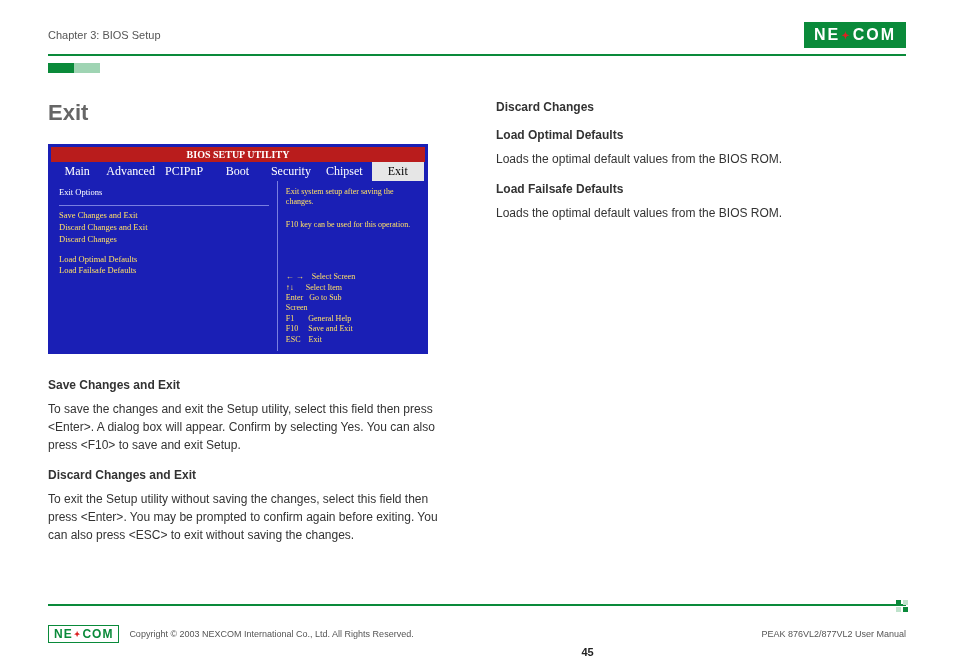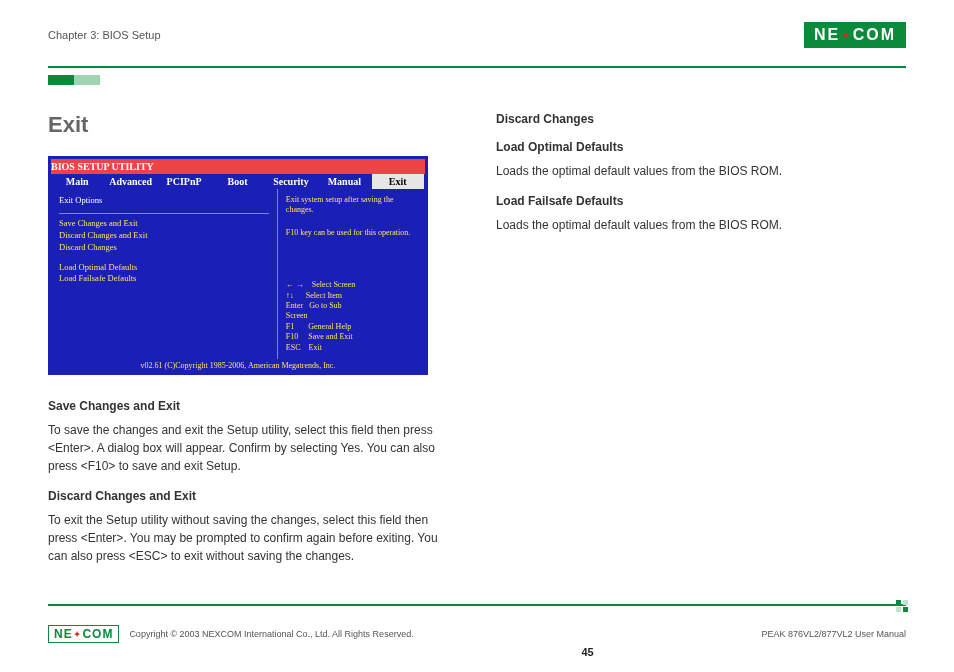--- a/index.html
+++ b/index.html
@@ -13,21 +13,21 @@
     color: #222;
   }
   .page {
     padding: 22px 48px 0 48px;
   }
   .top-bar {
     display: flex;
     justify-content: space-between;
     align-items: center;
     border-bottom: 2px solid #0a8a3a;
-    padding-bottom: 18px;
+    padding-bottom: 6px;
     margin-bottom: 6px;
   }
   .chapter-title { font-size: 11px; color: #555; }
   .logo-nexcom {
     background: #0a8a3a;
     color: #fff;
     font-weight: bold;
     font-size: 16px;
     padding: 4px 10px;
     letter-spacing: 2px;
@@ -52,38 +52,39 @@
 
   
   .bios-panel {
     border: 3px solid #1a1fb5;
     width: 380px;
     font-family: "Times New Roman", serif;
     font-size: 9px;
     margin-bottom: 24px;
   }
   .bios-title {
-    background: #ef4444;
-    color: #fff;
+    background: #b91c1c;
+    color: #fff;
+    text-align: center;
     font-weight: bold;
     font-size: 10px;
     padding: 2px 0;
   }
   .bios-tabs {
     display: flex;
     background: #1a1fb5;
   }
   .bios-tab {
     flex: 1;
     text-align: center;
     color: #fff;
-    font-size: 10px;
+    font-size: 12px;
     padding: 2px 0;
     border-right: 1px solid #1a1fb5;
-    font-weight: bold;
+    font-weight: normal;
   }
   .bios-tab.active {
     background: #e6e6e6;
     color: #000;
   }
   .bios-body {
     display: flex;
     background: #d946ef;
     height: 170px;
   }
@@ -186,21 +187,21 @@
       <h1 class="exit-heading">Exit</h1>
 
       <div class="bios-panel">
         <div class="bios-title">BIOS SETUP UTILITY</div>
         <div class="bios-tabs">
           <div class="bios-tab">Main</div>
           <div class="bios-tab">Advanced</div>
           <div class="bios-tab">PCIPnP</div>
           <div class="bios-tab">Boot</div>
           <div class="bios-tab">Security</div>
-          <div class="bios-tab">Manual</div>
+          <div class="bios-tab">Chipset</div>
           <div class="bios-tab active">Exit</div>
         </div>
         <div class="bios-body">
           <div class="bios-left">
             <div class="opt-header">Exit Options</div>
             <div style="border-top:1px solid #7a7fe0; margin:2px 0 4px 0;"></div>
             <div class="opt-sel">Save Changes and Exit</div>
             <div class="opt-item">Discard Changes and Exit</div>
             <div class="opt-item">Discard Changes</div>
             <div class="opt-group">
@@ -217,21 +218,20 @@
               <div>← →    Select Screen</div>
               <div>↑↓      Select Item</div>
               <div>Enter   Go to Sub</div>
               <div>Screen</div>
               <div>F1       General Help</div>
               <div>F10     Save and Exit</div>
               <div>ESC    Exit</div>
             </div>
           </div>
         </div>
-        <div class="bios-footer">v02.61 (C)Copyright 1985-2006, American Megatrends, Inc.</div>
       </div>
 
       <div class="section-head">Save Changes and Exit</div>
       <div class="body-text">To save the changes and exit the Setup utility, select this field then press &lt;Enter&gt;. A dialog box will appear. Confirm by selecting Yes. You can also press &lt;F10&gt; to save and exit Setup.</div>
 
       <div class="section-head">Discard Changes and Exit</div>
       <div class="body-text">To exit the Setup utility without saving the changes, select this field then press &lt;Enter&gt;. You may be prompted to confirm again before exiting. You can also press &lt;ESC&gt; to exit without saving the changes.</div>
     </div>
 
     <div class="col">

